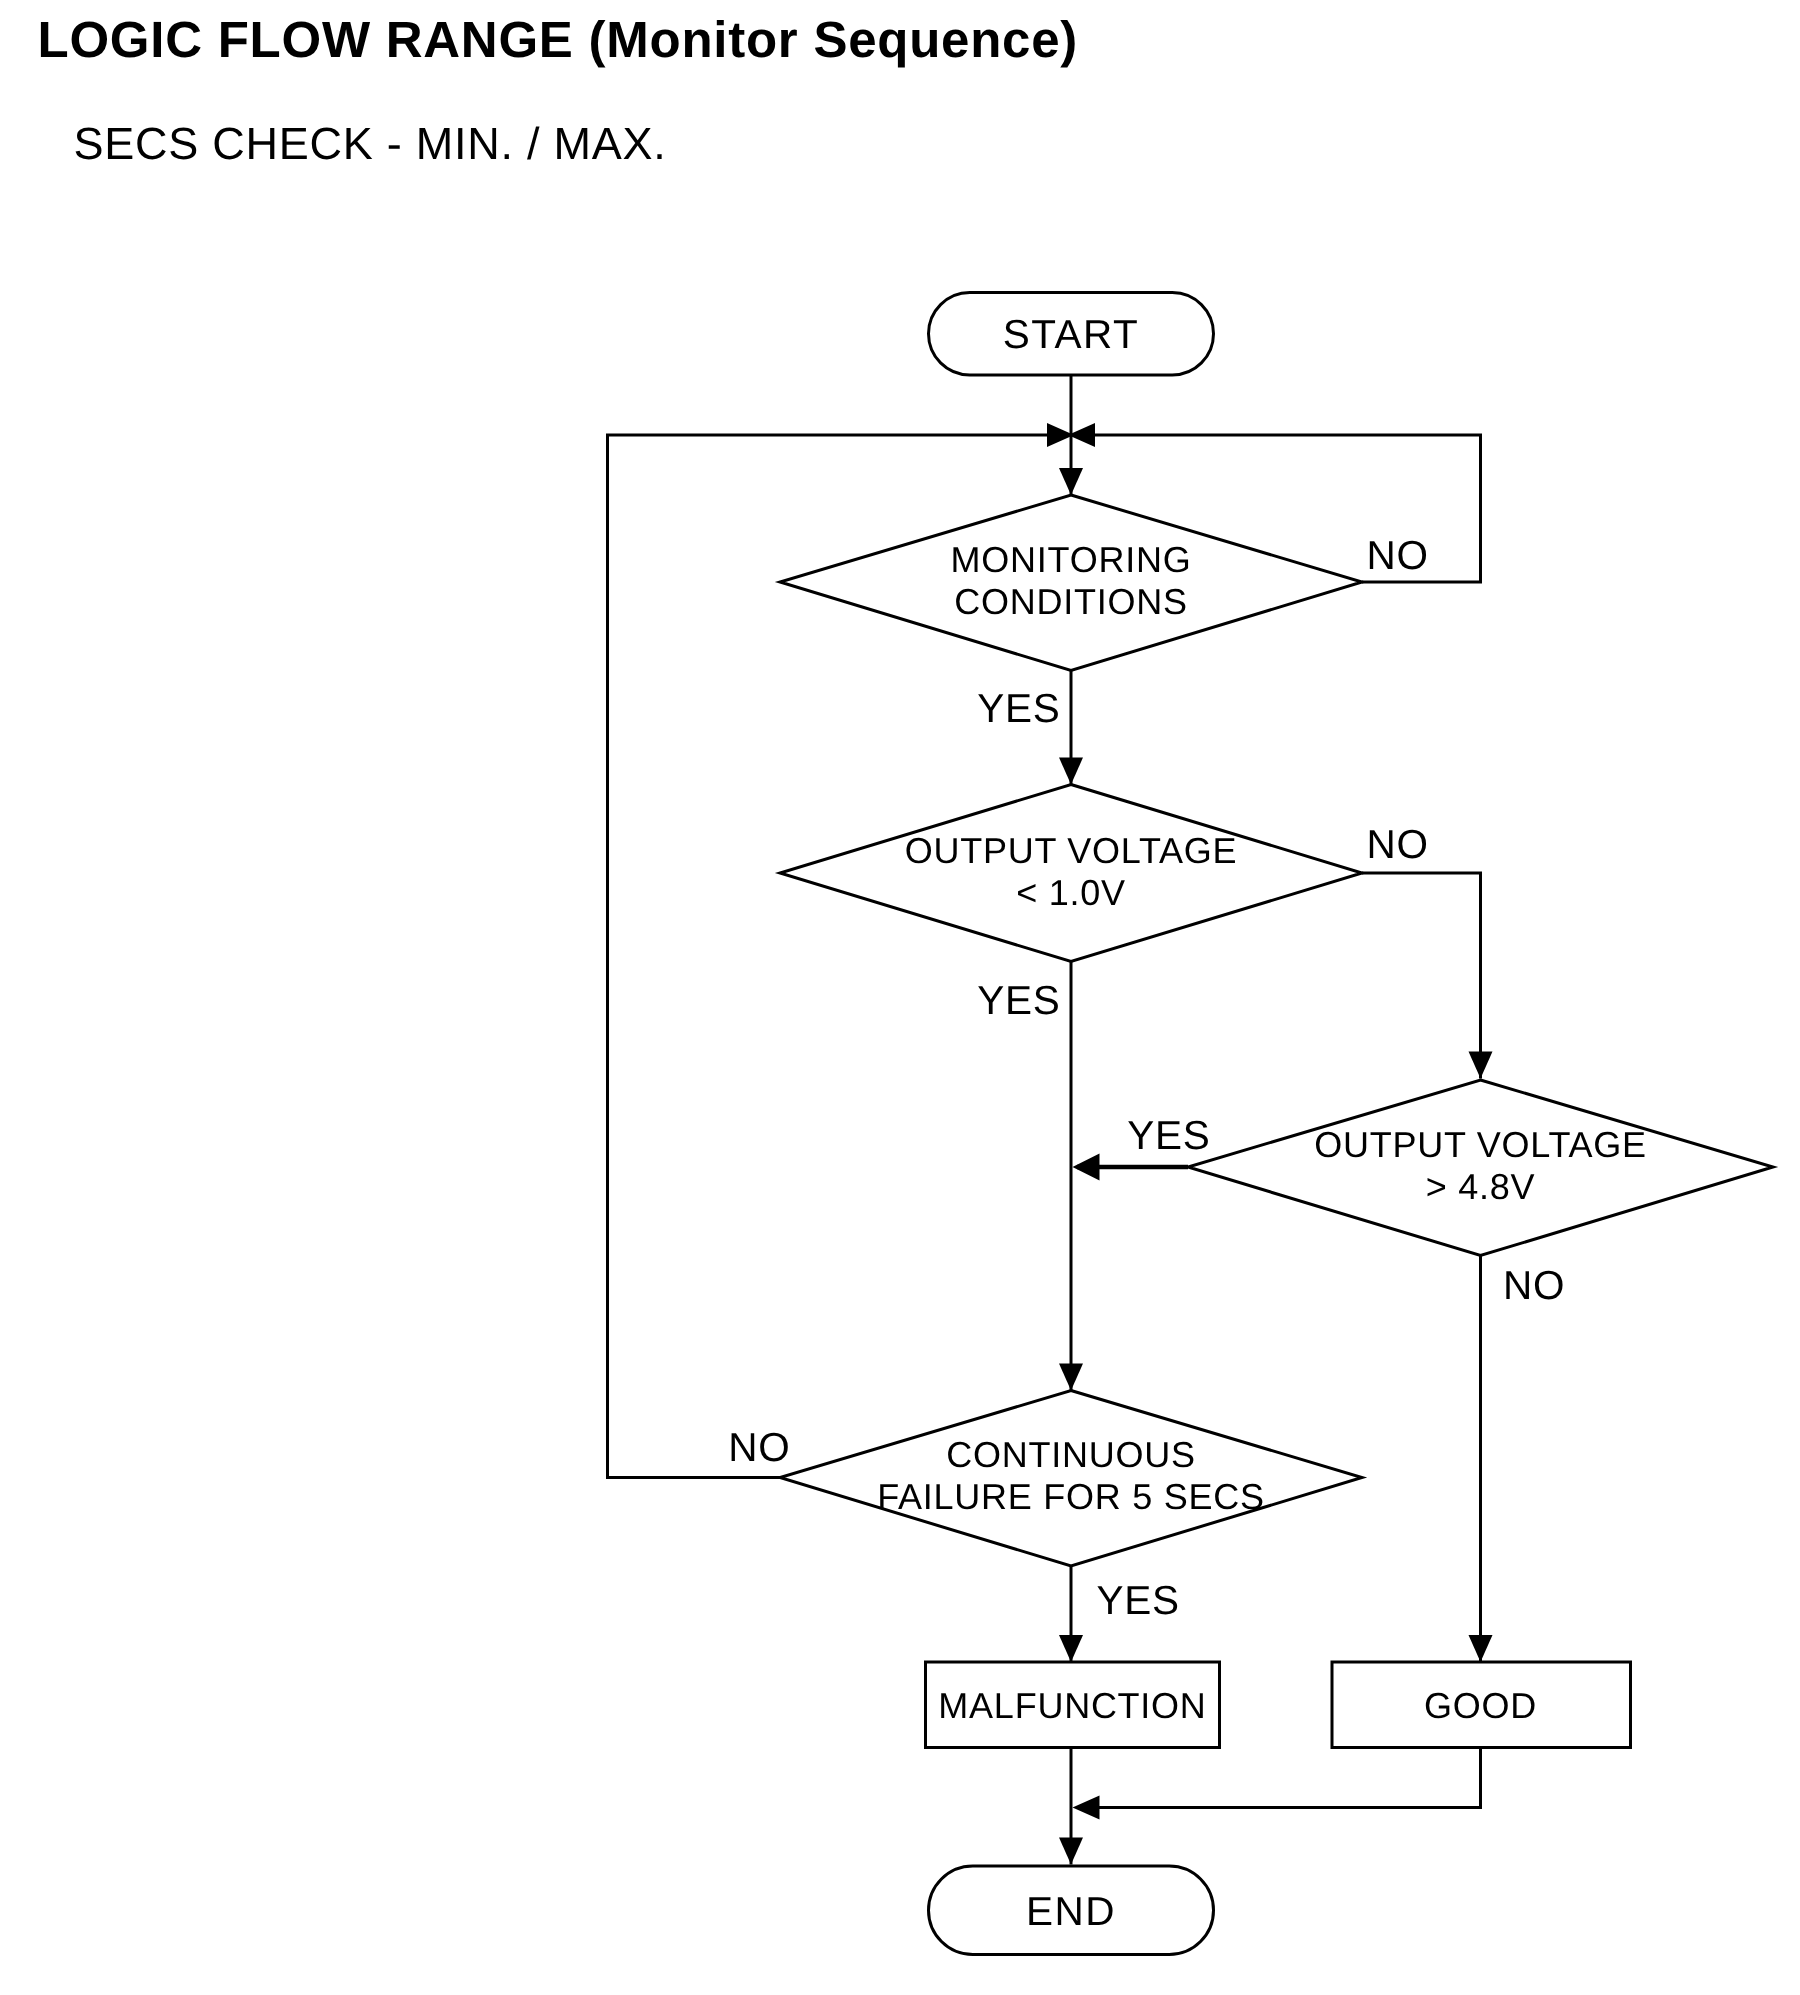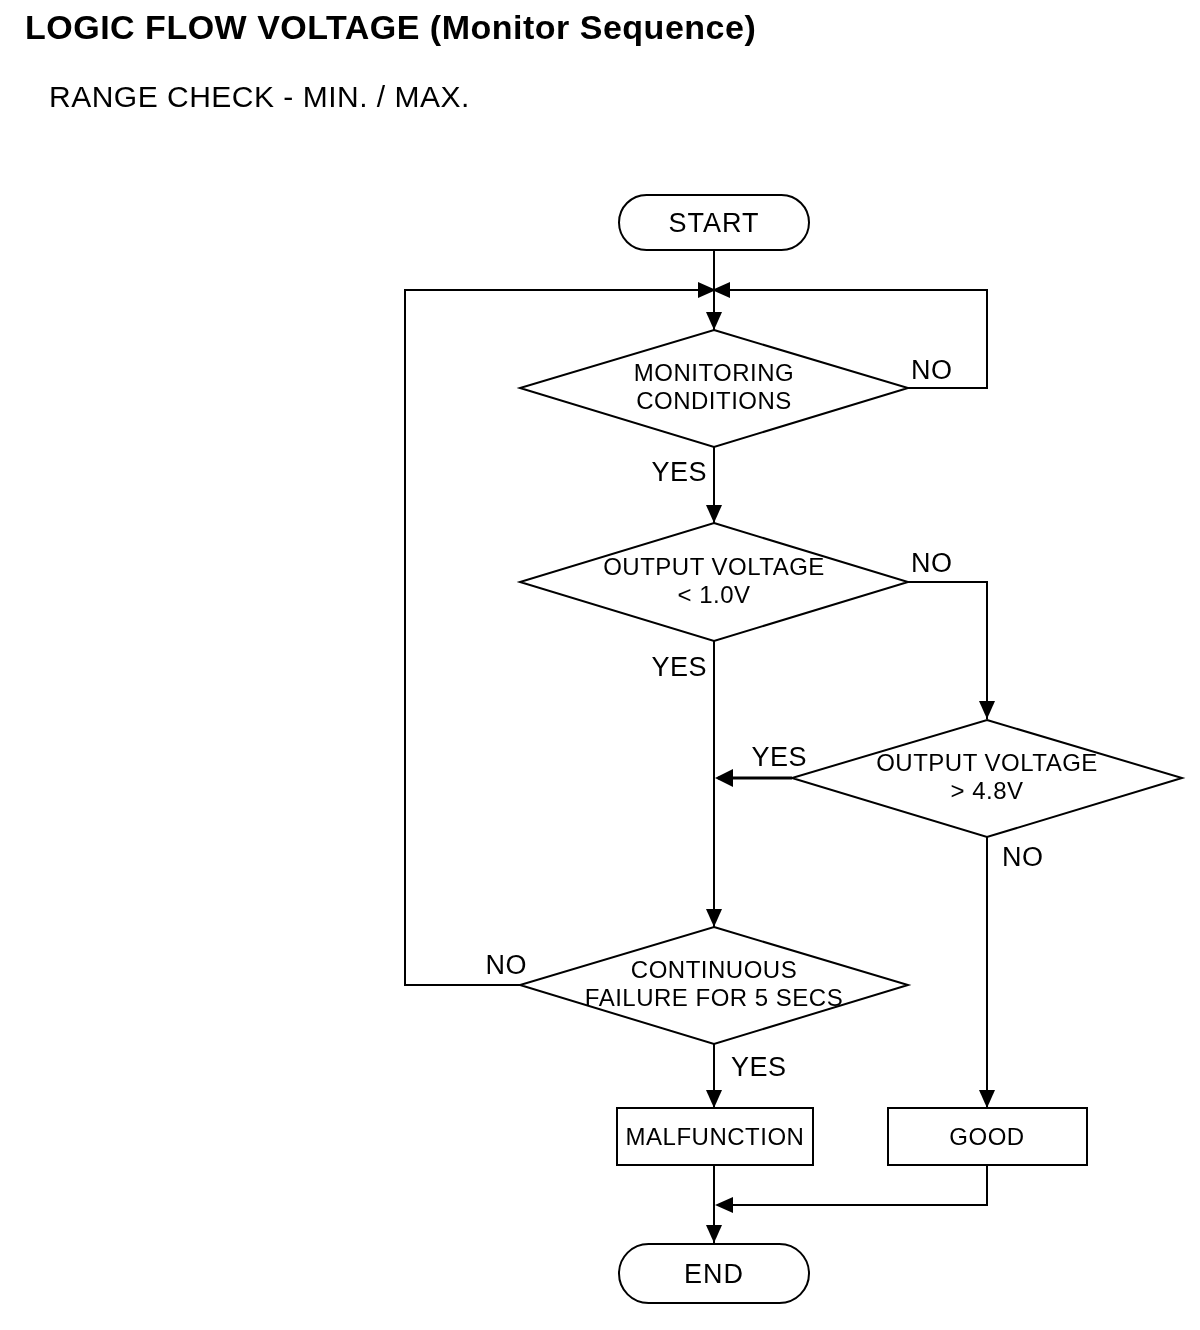--- a/index.html
+++ b/index.html
@@ -77,22 +77,22 @@
     letter-spacing: 0.5px;
   }
   .anchor-end { text-anchor: end; }
   .anchor-start { text-anchor: start; }
 </style>
 </head>
 <body>
 
 <div class="page">
 
-  <h1 class="page-title">LOGIC FLOW VOLTAGE (Monitor Sequence)</h1>
-  <h2 class="page-subtitle">RANGE CHECK - MIN. / MAX.</h2>
+  <h1 class="page-title">LOGIC FLOW RANGE (Monitor Sequence)</h1>
+  <h2 class="page-subtitle">SECS CHECK - MIN. / MAX.</h2>
 
   <svg class="flowchart" width="1200" height="1330" viewBox="0 0 1200 1330" xmlns="http://www.w3.org/2000/svg">
 
     <g>
 
       <path class="edge" d="M714 250 L714 330"></path>
       <polygon class="arrowhead" points="714,330 706,312 722,312"></polygon>
 
       <path class="edge" d="M520 985 L405 985 L405 290 L712 290"></path>
       <polygon class="arrowhead" points="716,290 698,282 698,298"></polygon>

